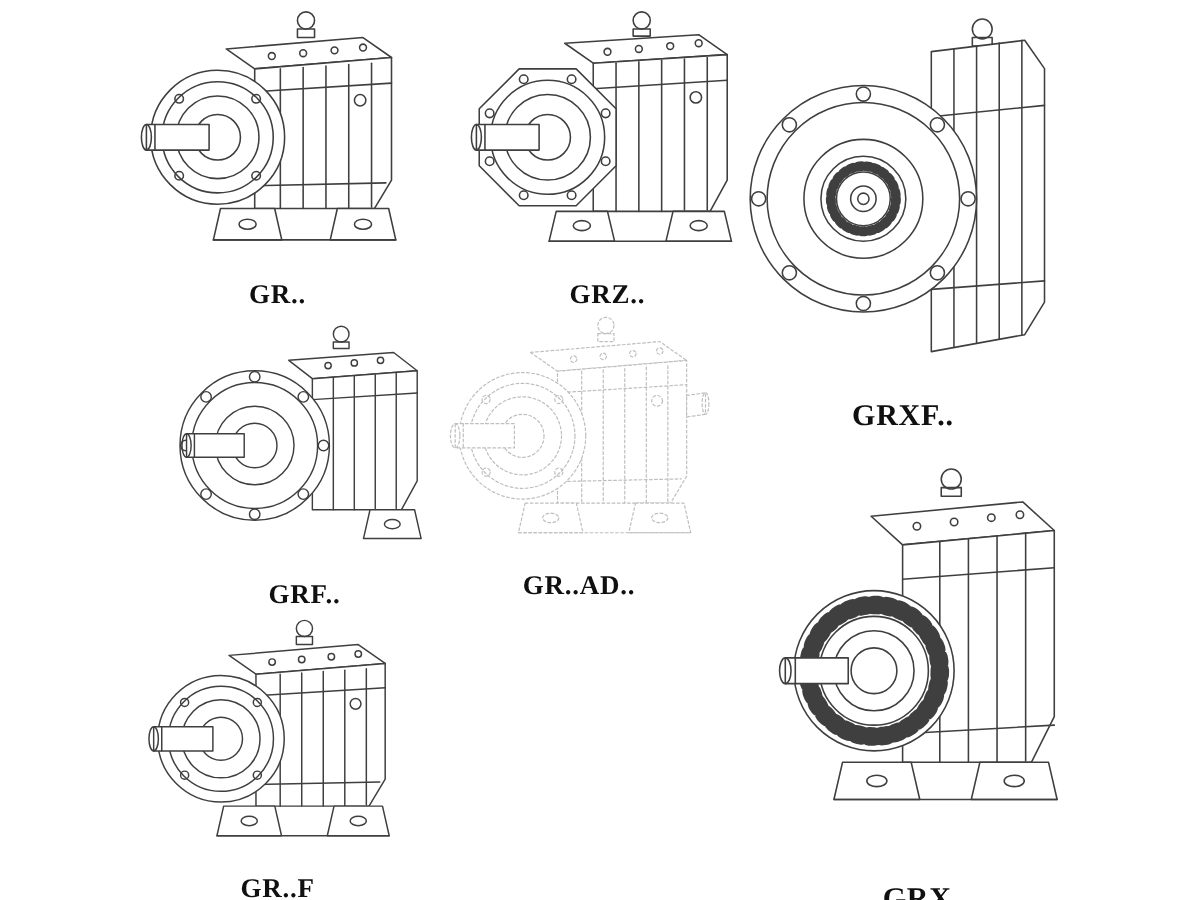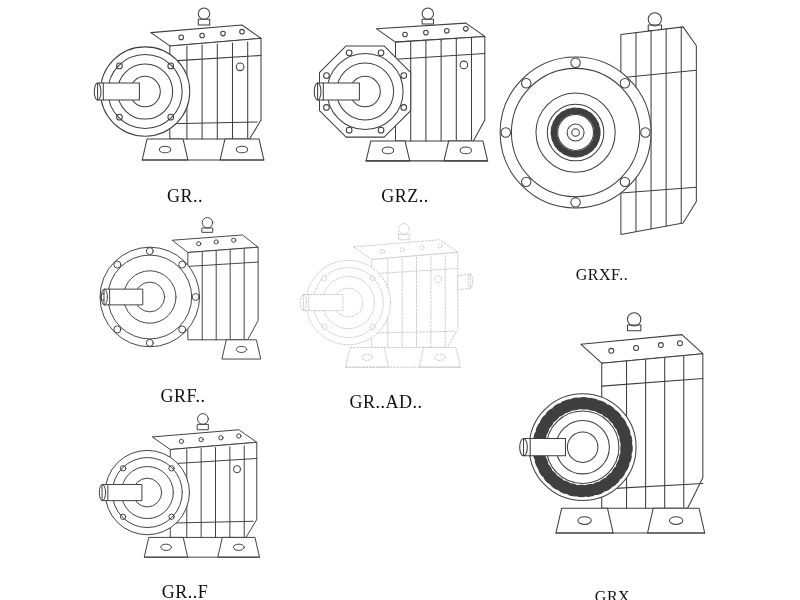--- a/index.html
+++ b/index.html
@@ -33,39 +33,39 @@
     stroke-linejoin: round;
     stroke-linecap: round;
   }
   .fig.ghost svg.art {
     stroke: var(--ghost);
     stroke-width: 0.9;
     stroke-dasharray: 2 1.8;
   }
   .cap {
     font-family: "Liberation Serif", serif;
-    font-weight: normal;
+    font-weight: bold;
     font-size: 18px;
     letter-spacing: 0.5px;
     color: var(--label);
     margin-top: 6px;
     white-space: nowrap;
   }
-  .cap.big { font-size: 16px; }
+  .cap.big { font-size: 20px; }
 
   #fig-gr   { left: 90px;  top: 4px; }
   #fig-gr .art   { width: 190px; height: 176px; }
   #fig-grz  { left: 310px; top: 4px; }
   #fig-grz .art  { width: 190px; height: 176px; }
   #fig-grxf { left: 498px; top: 8px; }
   #fig-grxf .art { width: 208px; height: 250px; }
   #fig-grxf .cap { margin-top: 8px; }
-  #fig-grf  { left: 88px;  top: 214px; }
+  #fig-grf  { left: 108px;  top: 214px; }
   #fig-grf .art  { width: 190px; height: 166px; }
-  #fig-grad { left: 288px; top: 220px; }
+  #fig-grad { left: 288px; top: 208px; }
   #fig-grad .art { width: 196px; height: 166px; }
   #fig-grx  { left: 508px; top: 306px; gap: 26px; }
   #fig-grx .art  { width: 218px; height: 248px; }
   #fig-grx .cap  { margin-top: 8px; }
   #fig-grff { left: 92px;  top: 410px; }
   #fig-grff .art { width: 186px; height: 166px; }
   #fig-gram { left: 290px; top: 414px; }
   #fig-gram .art { width: 196px; height: 160px; }
 
   .defs-holder { position: absolute; width: 0; height: 0; overflow: hidden; }

